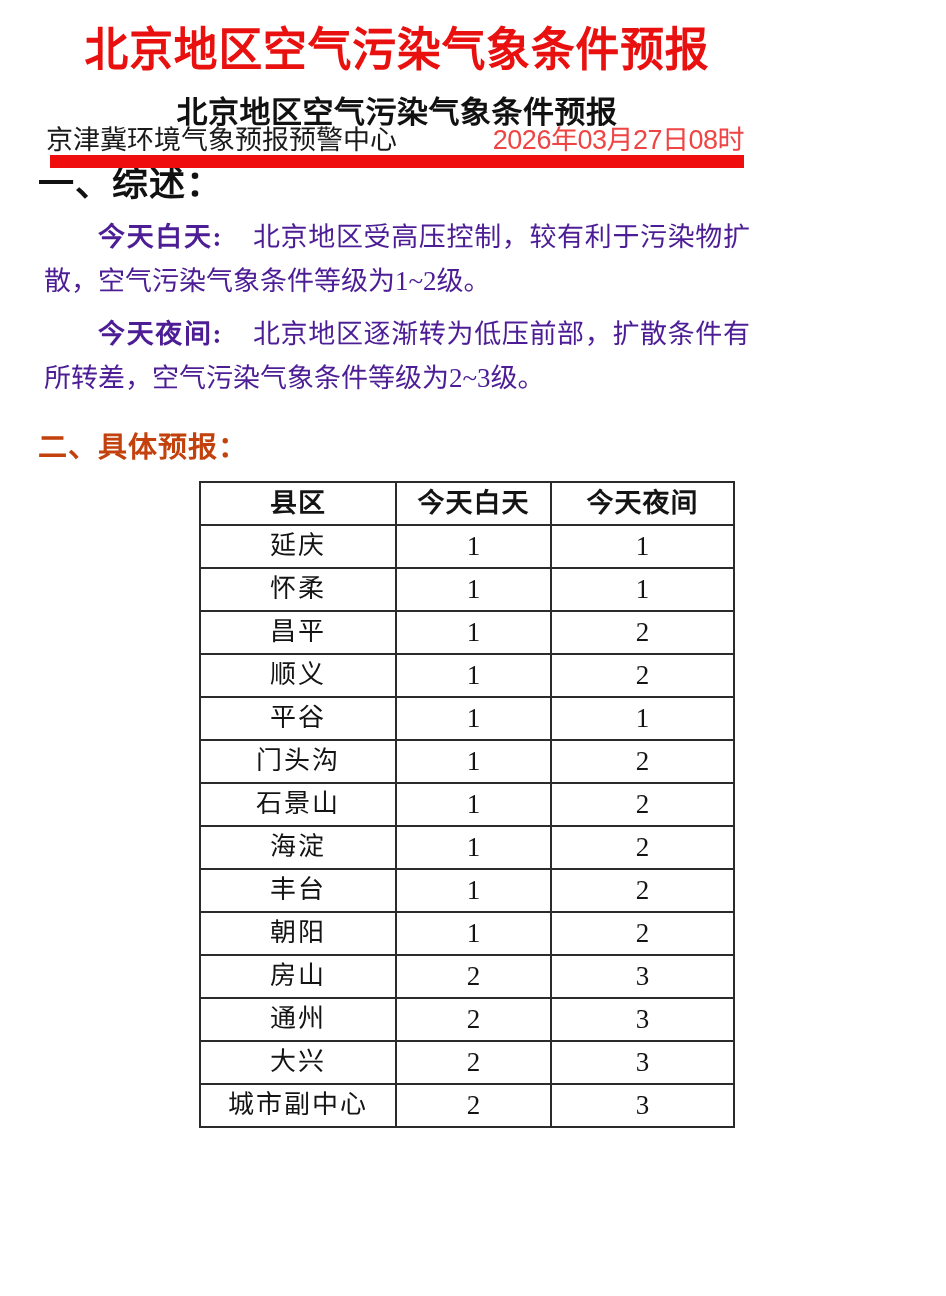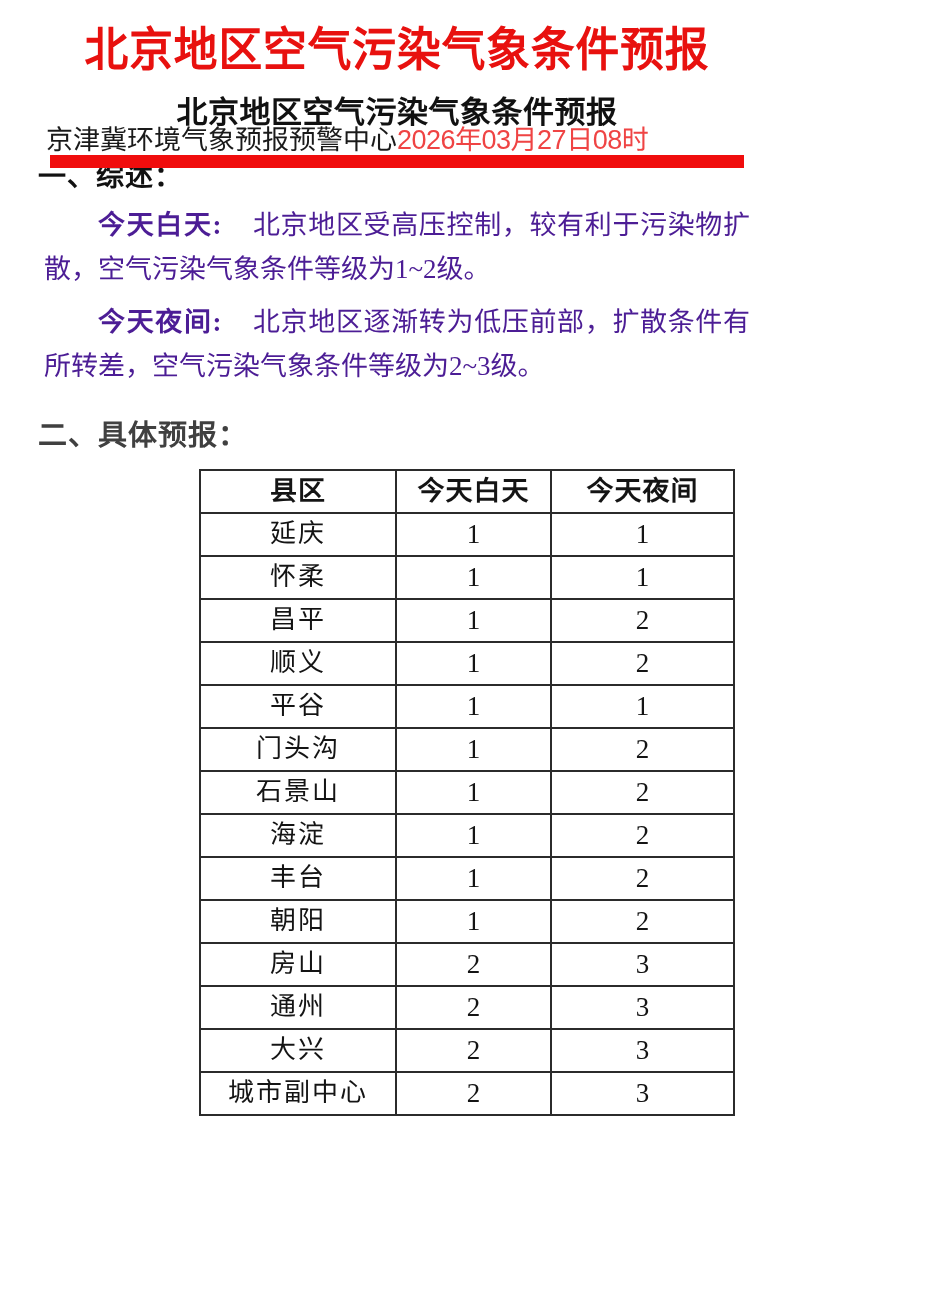--- a/index.html
+++ b/index.html
@@ -45,20 +45,21 @@
     position: absolute;
     top: 112px;
     left: 42px;
     right: 42px;
     height: 56px;
   }
 
   .masthead-row {
     display: flex;
     align-items: flex-end;
+    justify-content: space-between;
     height: 42px;
     padding: 0 8px 0 4px;
   }
 
   .issuer {
     font-family: "Liberation Sans", "DejaVu Sans", sans-serif;
     font-size: 27px;
     color: #1a1a1a;
     line-height: 1;
     white-space: nowrap;
@@ -89,21 +90,21 @@
     font-weight: bold;
     font-size: 31px;
     color: #111111;
     margin-top: 14px;
     letter-spacing: 0.5px;
   }
 
   .section-heading {
     font-family: "Liberation Sans", "DejaVu Sans", sans-serif;
     font-weight: bold;
-    font-size: 28px;
+    font-size: 36px;
     color: #111111;
     margin: 22px 12px 0 38px;
     letter-spacing: 1px;
   }
 
   .para {
     font-size: 27px;
     line-height: 1.62;
     color: #4c1d95;
     margin: 10px 44px 0 44px;
@@ -115,21 +116,21 @@
     font-weight: bold;
     letter-spacing: 1px;
   }
 
   .para .gap { display: inline-block; width: 1.1em; }
 
   .section-heading-2 {
     font-family: "Liberation Sans", "DejaVu Sans", sans-serif;
     font-weight: bold;
     font-size: 29px;
-    color: #404040;
+    color: #c2410c;
     margin: 22px 0 0 38px;
     letter-spacing: 1px;
   }
 
   
   .table-wrap {
     margin-top: 16px;
     padding-left: 199px;
   }
 

